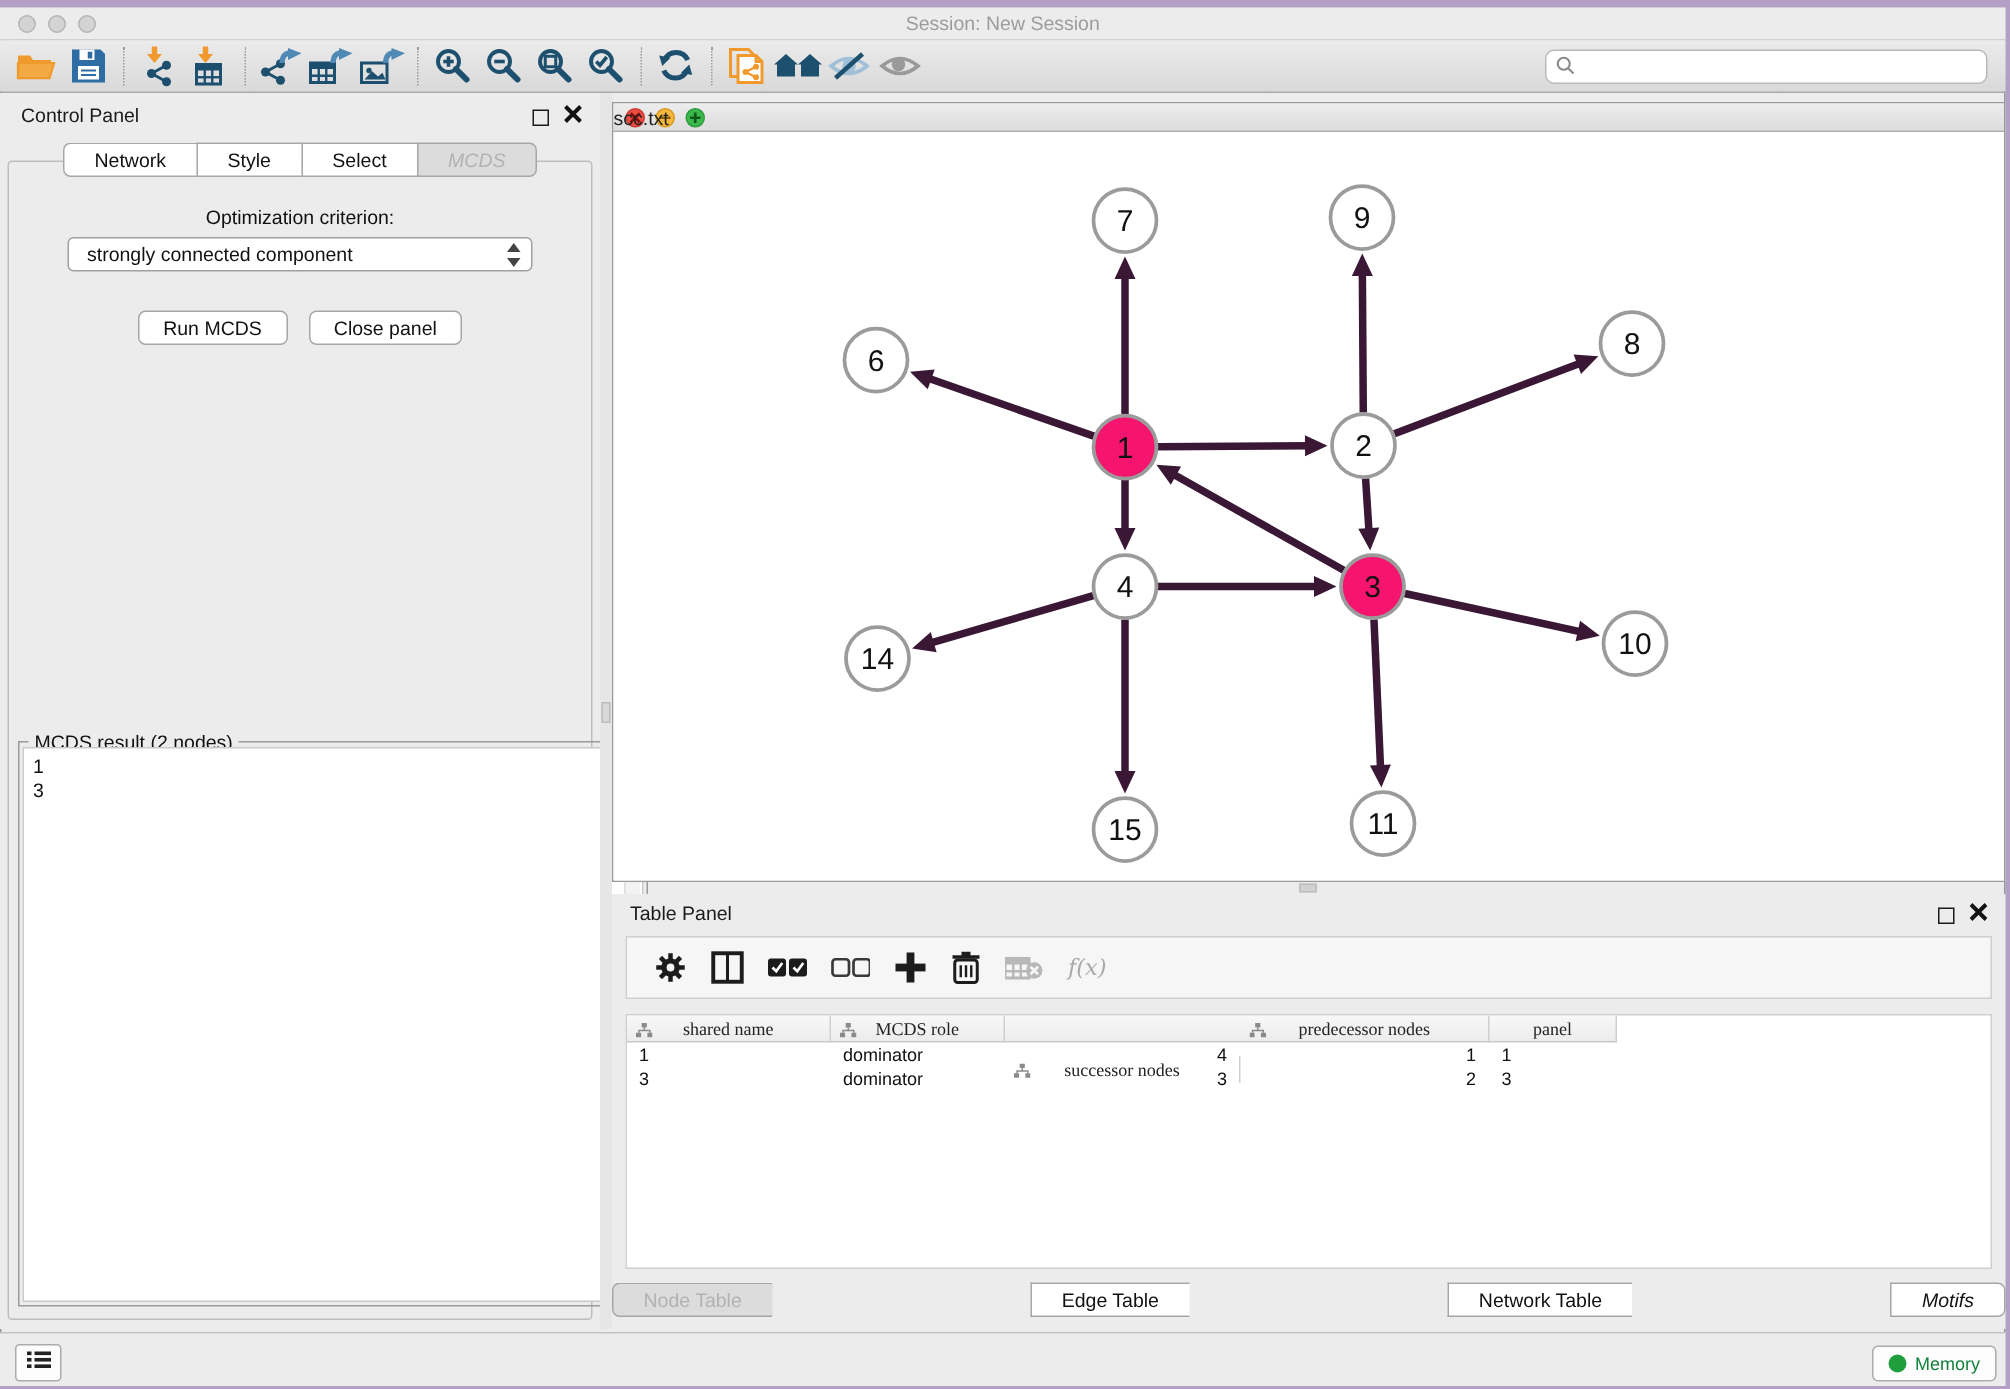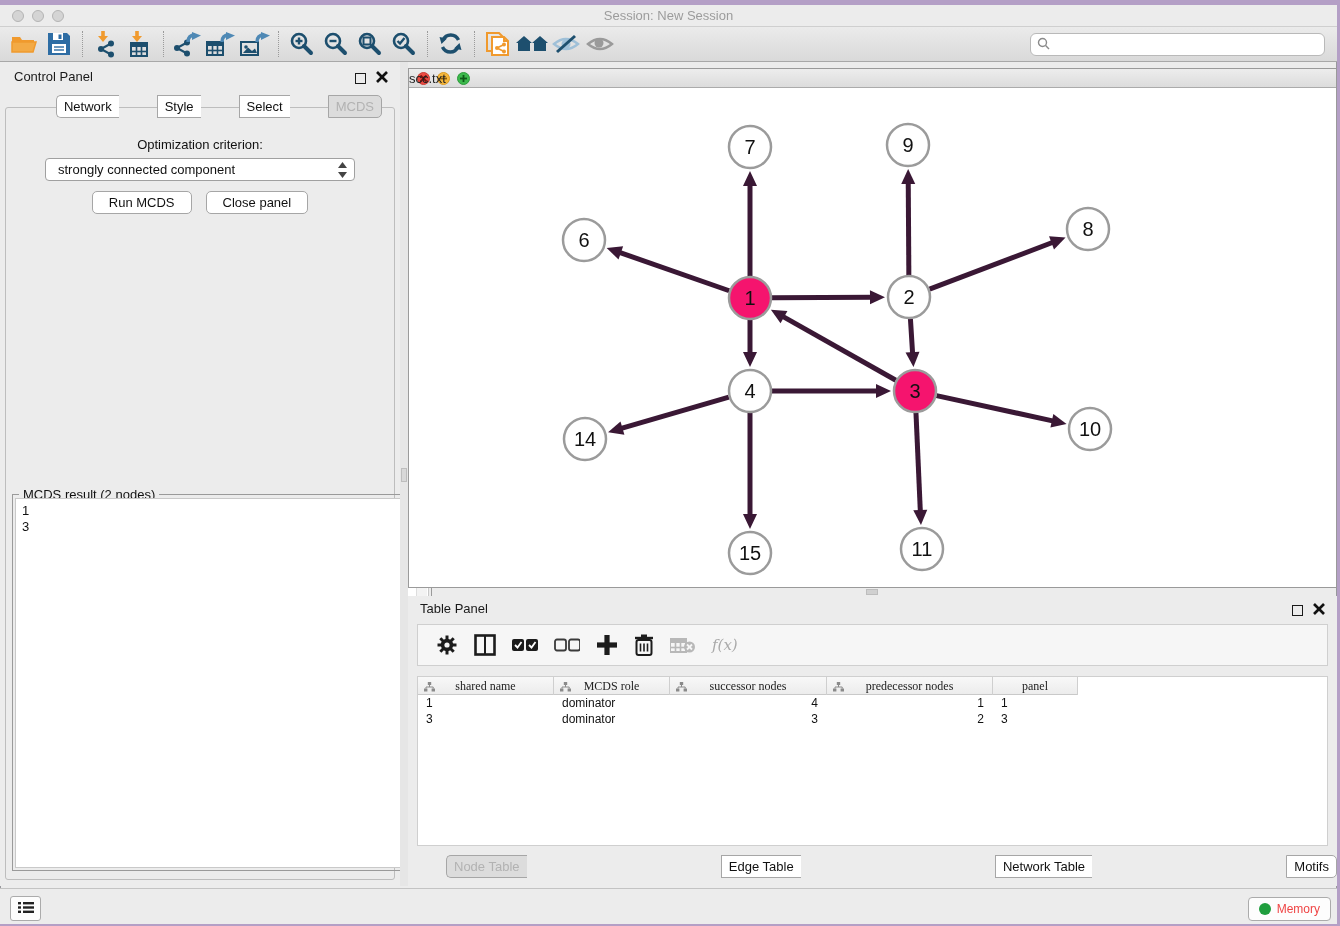--- a/index.html
+++ b/index.html
@@ -26,32 +26,32 @@
 
   
   .cpanel { position:absolute; left:0; top:62px; width:400px; height:824px; background:#ececec; }
   .cp-header { position:absolute; left:0; top:0; width:100%; height:30px; }
   .cp-title { position:absolute; left:14px; top:7px; font-size:13px; color:#1a1a1a; }
   .panel-btns { position:absolute; right:12px; top:7px; display:flex; gap:10px; align-items:center; }
   .float-ico { width:11px; height:11px; border:1.5px solid #1a1a1a; background:transparent; }
   .cp-body { position:absolute; left:5px; top:45px; width:390px; height:773px; border:1px solid #bdbdbd; border-radius:3px; }
   .cp-tabs { position:absolute; left:0; top:33px; width:100%; display:flex; justify-content:center; z-index:3; }
   .seg { border:1px solid #a6a6a6; border-right:none; background:#fff; font-size:13px; color:#111;
-         padding:3px 7px; height:23px; display:flex; align-items:center;margin-left:38px; }
+         padding:3px 20px; height:23px; display:flex; align-items:center; }
   .seg:first-child { border-radius:5px 0 0 5px; }
-  .seg:last-child { border-right:1px solid #a6a6a6; border-radius:0 5px 5px 0; }
+  .seg:last-child { border-right:1px solid #a6a6a6; border-radius:0 5px 5px 0;font-style:italic; }
   .seg.active { background:#dcdcdc; color:#b2b2b2; }
   .opt-label { position:absolute; left:0; top:75px; width:100%; text-align:center; font-size:13px; color:#111; }
   .dropdown { position:absolute; left:45px; top:96px; width:310px; height:23px; background:#fff;
               border:1px solid #a0a0a0; border-radius:4px; font-size:13px; color:#111;
               display:flex; align-items:center; padding-left:12px; }
   .dropdown .stepper { position:absolute; right:6px; top:2px; }
   .cp-buttons { position:absolute; left:0; top:129px; width:100%; display:flex; justify-content:center; gap:14px; }
   .mac-btn { background:#fff; border:1px solid #a6a6a6; border-radius:5px; font-size:13px; color:#111;
-             height:23px; padding:0 16px; display:flex; align-items:center; }
+             height:23px; padding:0 16px; display:flex; align-items:center;margin-top:16px; }
   .groupbox { position:absolute; left:12px; top:432px; width:420px; height:377px; border:1px solid #9a9a9a; }
   .groupbox .gb-label { position:absolute; left:6px; top:-8px; background:#ececec; padding:0 4px; font-size:13px; color:#111; }
   .gb-inner { position:absolute; left:2px; top:3px; right:2px; bottom:2px; background:#fff; border:1px solid #c9c9c9; }
   .gb-lines { padding:4px 6px; font-size:13px; line-height:16px; color:#111; }
   .gb-scroll { position:absolute; right:1px; top:1px; bottom:1px; width:11px; background:#f3f3f3; border-left:1px solid #ddd; }
 
   
   .vdivider { position:absolute; left:400px; top:62px; width:8px; height:824px; background:#e6e6e6; }
   .vgrip { position:absolute; left:1px; top:406px; width:6px; height:14px; background:#d8d8d8; border:1px solid #bdbdbd; }
 
@@ -79,21 +79,21 @@
   .td-cell { height:16px; font-size:12px; color:#111; display:flex; align-items:center; }
   .td-cell.left { justify-content:flex-start; padding-left:8px; }
   .td-cell.right { justify-content:flex-end; padding-right:9px; }
   .tp-tabs { position:absolute; left:0; right:0; bottom:8px; display:flex; justify-content:space-between; }
 
   
   .statusbar { position:absolute; left:0; top:888px; width:1337px; height:36px; background:#ececec; border-top:1px solid #c3c3c3; }
   .list-btn { position:absolute; left:10px; top:7px; width:31px; height:25px; background:#fdfdfd; border:1px solid #ababab; border-radius:3px;
               display:flex; align-items:center; justify-content:center; }
   .mem-btn { position:absolute; right:6px; top:8px; height:24px; background:#fdfdfd; border:1px solid #ababab; border-radius:4px;
-             display:flex; align-items:center; gap:6px; padding:0 10px; font-size:12px; color:#ef4444; }
+             display:flex; align-items:center; gap:6px; padding:0 10px; font-size:12px; color:#15803d; }
   .mem-dot { width:12px; height:12px; border-radius:50%; }
 </style>
 </head>
 <body>
 
 <div id="desktop">
   <div class="app"></div>
 
   <div class="titlebar">
     <div class="tl-group">
@@ -526,21 +526,21 @@
           </div>
           <div class="th-cell" style="width: 116px;">
             <span class="tree"><svg width="11" height="10">
                 <rect x="3.8" y="0" width="3.4" height="3" fill="#8a8a8a"></rect>
                 <rect x="0" y="6.5" width="3.4" height="3" fill="#8a8a8a"></rect>
                 <rect x="7.6" y="6.5" width="3.4" height="3" fill="#8a8a8a"></rect>
                 <path d="M5.5 3 v2 M2 6.5 v-1.5 h7.2 v1.5" fill="none" stroke="#8a8a8a" stroke-width="1"></path>
               </svg></span>
             <span>MCDS role</span>
           </div>
-          <div class="th-cell" style="width: 157px;">
+          <div class="th-cell" style="width: 157px; margin-top: 27px;">
             <span class="tree"><svg width="11" height="10">
                 <rect x="3.8" y="0" width="3.4" height="3" fill="#8a8a8a"></rect>
                 <rect x="0" y="6.5" width="3.4" height="3" fill="#8a8a8a"></rect>
                 <rect x="7.6" y="6.5" width="3.4" height="3" fill="#8a8a8a"></rect>
                 <path d="M5.5 3 v2 M2 6.5 v-1.5 h7.2 v1.5" fill="none" stroke="#8a8a8a" stroke-width="1"></path>
               </svg></span>
             <span>successor nodes</span>
           </div>
           <div class="th-cell" style="width: 166px;">
             <span class="tree"><svg width="11" height="10">

